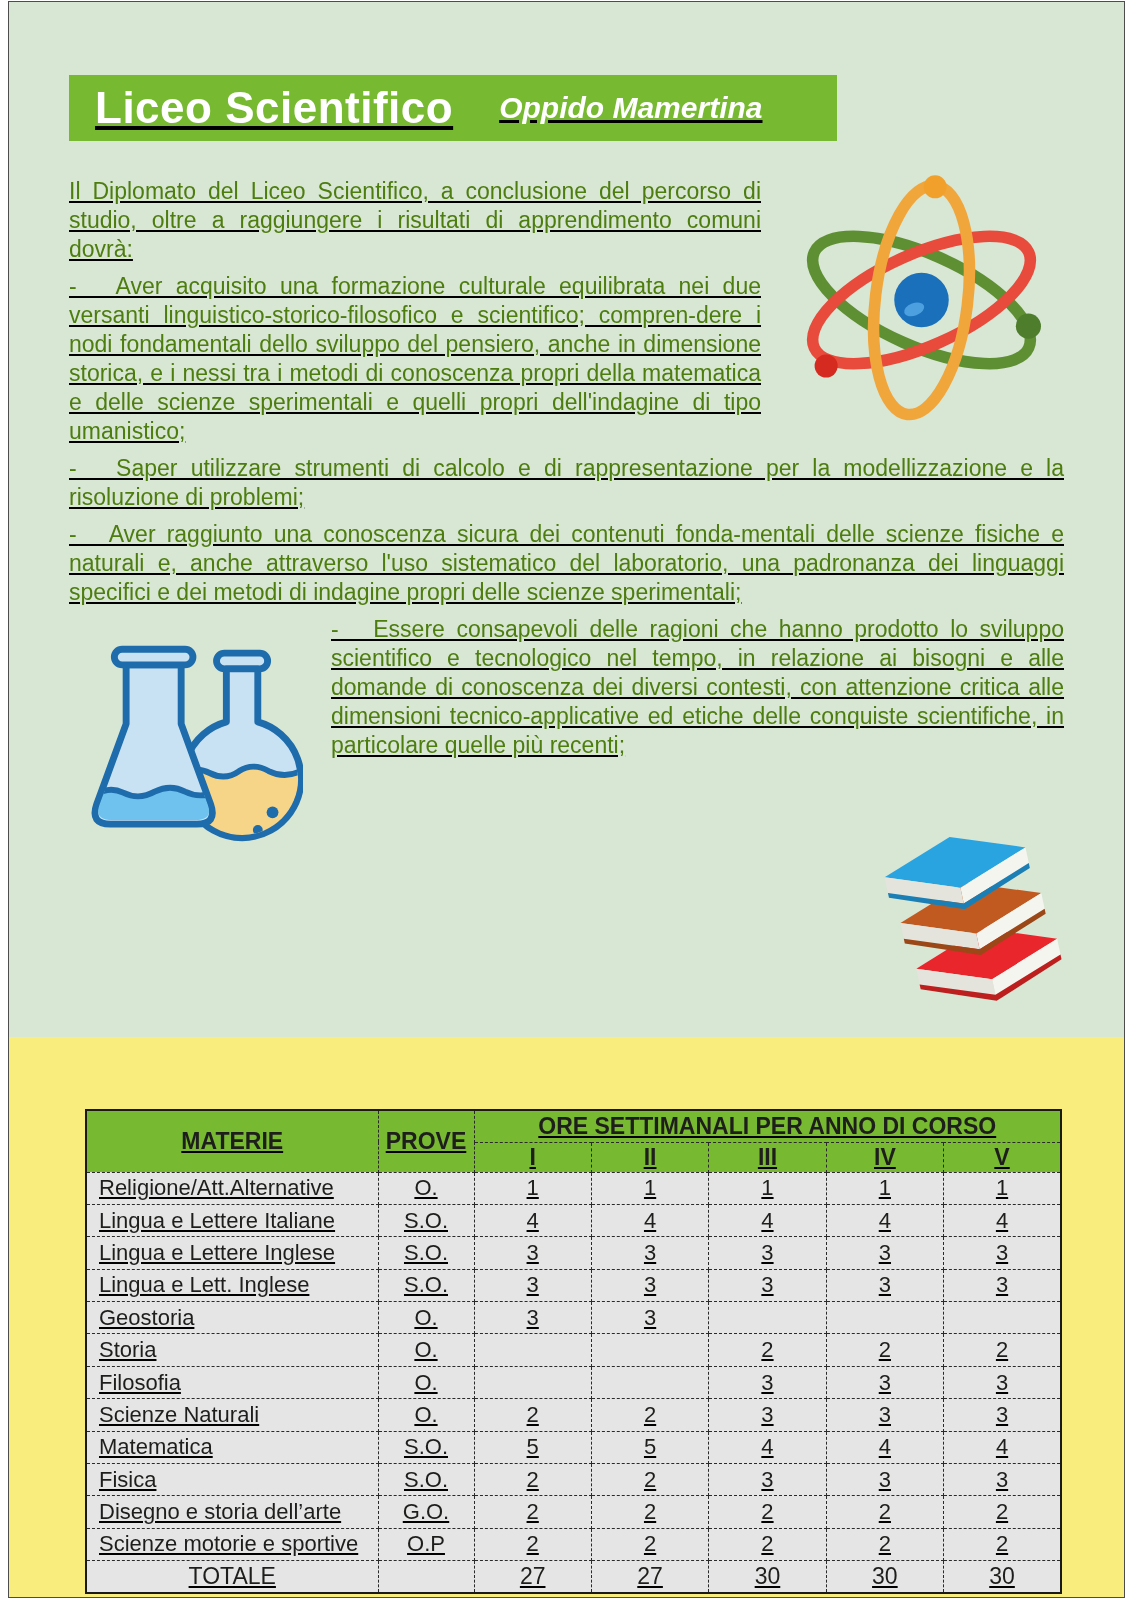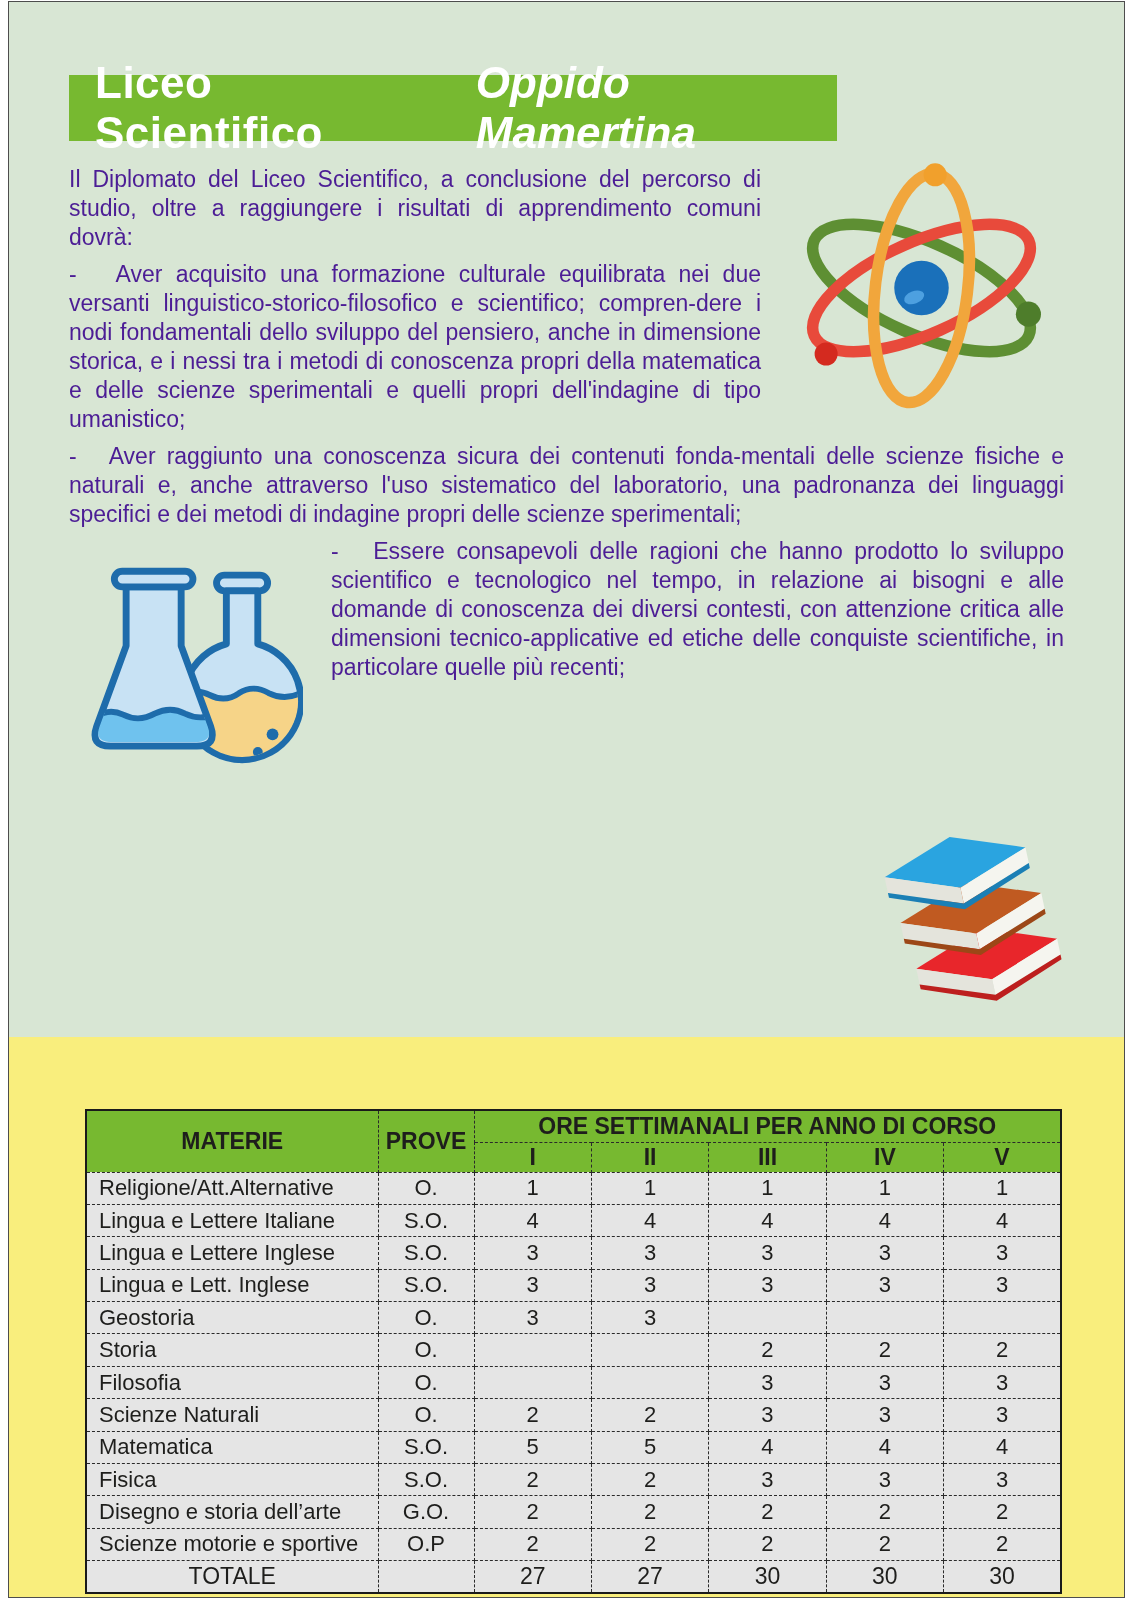--- a/index.html
+++ b/index.html
@@ -1,30 +1,30 @@
 <!DOCTYPE html>
 <html><head>
 <meta charset="utf-8">
 <style>
   * { margin:0; padding:0; box-sizing:border-box; }
   html,body { background:#ffffff; font-family:"Liberation Sans", sans-serif; }
   .page {
     position:relative; width:1117px; height:1597px;
     margin:1px 1px 1px 8px; border:1.5px solid #4d4d4d;
-    overflow:hidden; background:#d8e6d4;
+    overflow:hidden; background:#d8e6d4;text-decoration:underline;
   }
   .top-section { height:962px; background:#d8e6d4; padding:0 60px; }
   .bottom-section { height:633px; background:#f9ee7d; }
   .header-bar {
     margin-top:73px; width:768px; height:66px; background:#77b930;
     display:flex; align-items:center; padding-left:26px;
   }
   .title { color:#ffffff; font-weight:bold; font-size:44px; letter-spacing:0.5px; }
-  .subtitle { color:#ffffff; font-weight:bold; font-style:italic; font-size:44px; margin-left:46px; }
-  .content { margin-top:24px; color:#4c1d95; font-size:23px; line-height:29px; text-align:justify; }
+  .subtitle { color:#ffffff; font-weight:bold; font-style:italic; font-size:30px; margin-left:46px; }
+  .content { margin-top:36px; color:#4d7c0f; font-size:23px; line-height:29px; text-align:justify; }
   .para { margin-bottom:8px; }
   .atom-float { float:right; width:285px; height:262px; margin:-8px 0 6px 18px; }
   .group2 { position:relative; }
   .flask-float { float:left; width:226px; height:232px; margin:14px 28px 4px 8px; }
   .narrow { margin-right:185px; }
   .books-abs { position:absolute; left:872px; top:828px; width:185px; height:200px; z-index:5; }
 
   .table-wrap { padding:72px 0 0 76px; }
   table.hours {
     border-collapse:collapse; width:975px; table-layout:fixed;
@@ -64,20 +64,21 @@
           <circle cx="135" cy="125" r="26" fill="#1a70ba"></circle>
           <ellipse cx="128" cy="134" rx="10" ry="6" fill="#4da0e0" transform="rotate(-20 128 134)"></ellipse>
           <circle cx="148" cy="17" r="11" fill="#f1a02c"></circle>
           <circle cx="44" cy="188" r="11" fill="#d42a1f"></circle>
           <circle cx="237" cy="150" r="12" fill="#4e7d2b"></circle>
         </svg>
       </div>
 
       <p class="para">Il Diplomato del Liceo Scientifico, a conclusione del percorso di studio, oltre a raggiungere i risultati di apprendimento comuni dovrà:</p>
       <p class="para">-&nbsp;&nbsp; Aver acquisito una formazione culturale equilibrata nei due versanti linguistico-storico-filosofico e scientifico; compren-dere i nodi fondamentali dello sviluppo del pensiero, anche in dimensione storica, e i nessi tra i metodi di conoscenza propri della matematica e delle scienze sperimentali e quelli propri dell'indagine di tipo umanistico;</p>
+      <p class="para">-&nbsp;&nbsp; Saper utilizzare strumenti di calcolo e di rappresentazione per la modellizzazione e la risoluzione di problemi;</p>
       <p class="para">-&nbsp;&nbsp; Aver raggiunto una conoscenza sicura dei contenuti fonda-mentali delle scienze fisiche e naturali e, anche attraverso l'uso sistematico del laboratorio, una padronanza dei linguaggi specifici e dei metodi di indagine propri delle scienze sperimentali;</p>
 
       <div class="group2">
         <div class="flask-float">
           <svg viewBox="0 0 230 235" width="226" height="232">
 
             <g stroke="#1e6cab" stroke-width="7" stroke-linejoin="round" stroke-linecap="round">
               <rect x="142" y="24" width="52" height="16" rx="8" fill="#c8e2f4"></rect>
               <path d="M152,40 L152,94 A60,60 0 1,0 184,94 L184,40 Z" fill="#c8e2f4"></path>
             </g>

